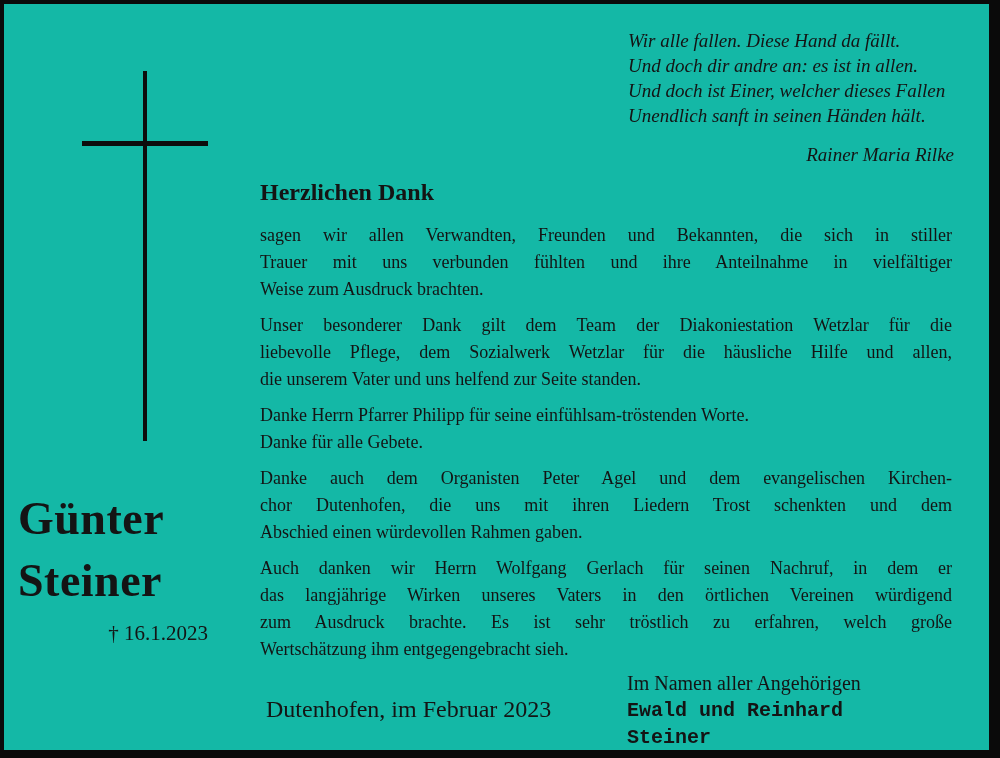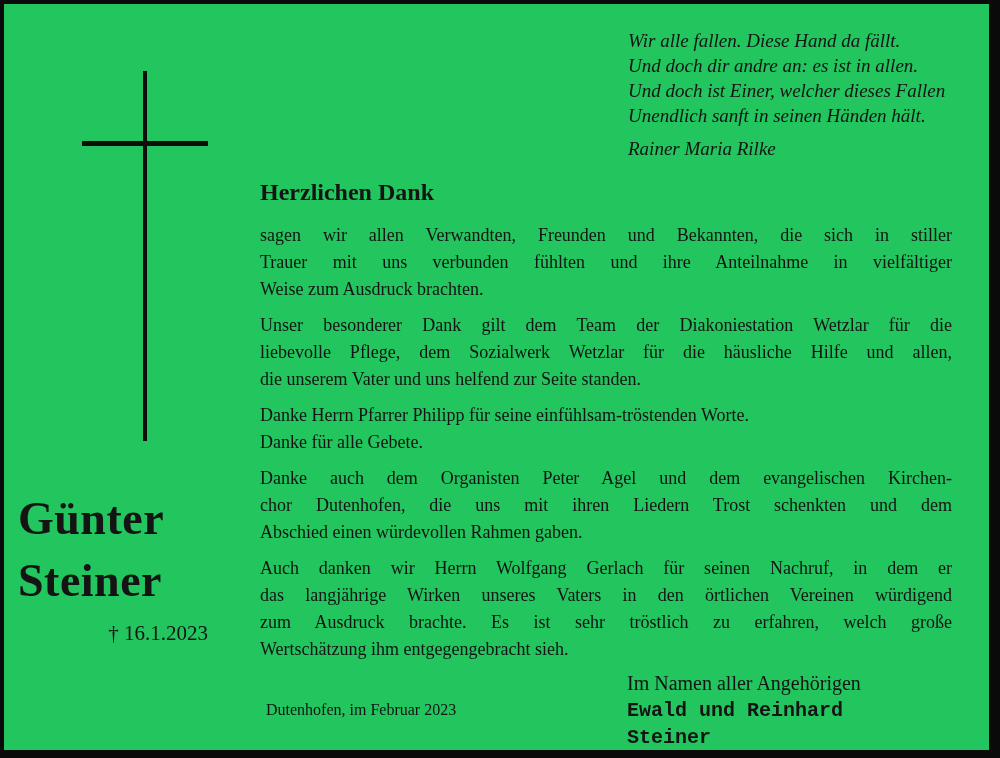--- a/index.html
+++ b/index.html
@@ -1,35 +1,35 @@
 <!DOCTYPE html>
 <html><head>
 <meta charset="utf-8">
 <style>
   html,body{margin:0;padding:0;background:#e8e8e8;}
   .page{
     position:relative;
     width:1000px;height:758px;
     margin:0 auto;
-    background:#22c55e;
+    background:#14b8a6;
     border-style:solid;
     border-color:#0a0a0a;
     border-width:4px 11px 8px 4px;
     box-sizing:border-box;
     font-family:"Liberation Serif","DejaVu Serif",serif;
     color:#141414;
     overflow:hidden;
   }
   
   .poem{
     position:absolute;left:624px;top:24px;width:340px;
     font-style:italic;font-size:19px;line-height:25px;
   }
   .poem .pline{white-space:nowrap;}
-  .poem .attribution{padding-right:14px;margin-top:8px;}
+  .poem .attribution{text-align:right;padding-right:14px;margin-top:14px;}
   
   .cross{position:absolute;left:0;top:0;}
   .cross .v{position:absolute;left:139px;top:67px;width:4px;height:370px;background:#0d0d0d;}
   .cross .h{position:absolute;left:78px;top:137px;width:126px;height:5px;background:#0d0d0d;}
   .name{
     position:absolute;left:14px;top:484px;width:244px;
     font-weight:bold;
     font-size:46px;line-height:62px;letter-spacing:0.5px;
   }
   .death-date{
@@ -42,21 +42,21 @@
   }
   .heading{
     font-weight:bold;font-size:24px;line-height:32px;margin:0 0 14px 0;
   }
   .para{margin:0 0 9px 0;font-size:18px;line-height:27px;}
   .para .line{text-align:left;}
   .para .line.j{text-align:justify;text-align-last:justify;}
   
   .dateline{
     position:absolute;left:262px;top:692px;
-    font-size:16px;line-height:27px;
+    font-size:24px;line-height:27px;
   }
   .signature-block{
     position:absolute;left:623px;top:666px;width:293px;
     font-size:20px;line-height:27px;
   }
   .signature-block .signature{font-weight:bold;font-family:Liberation Mono, monospace;}
 </style>
 </head>
 <body>
 

